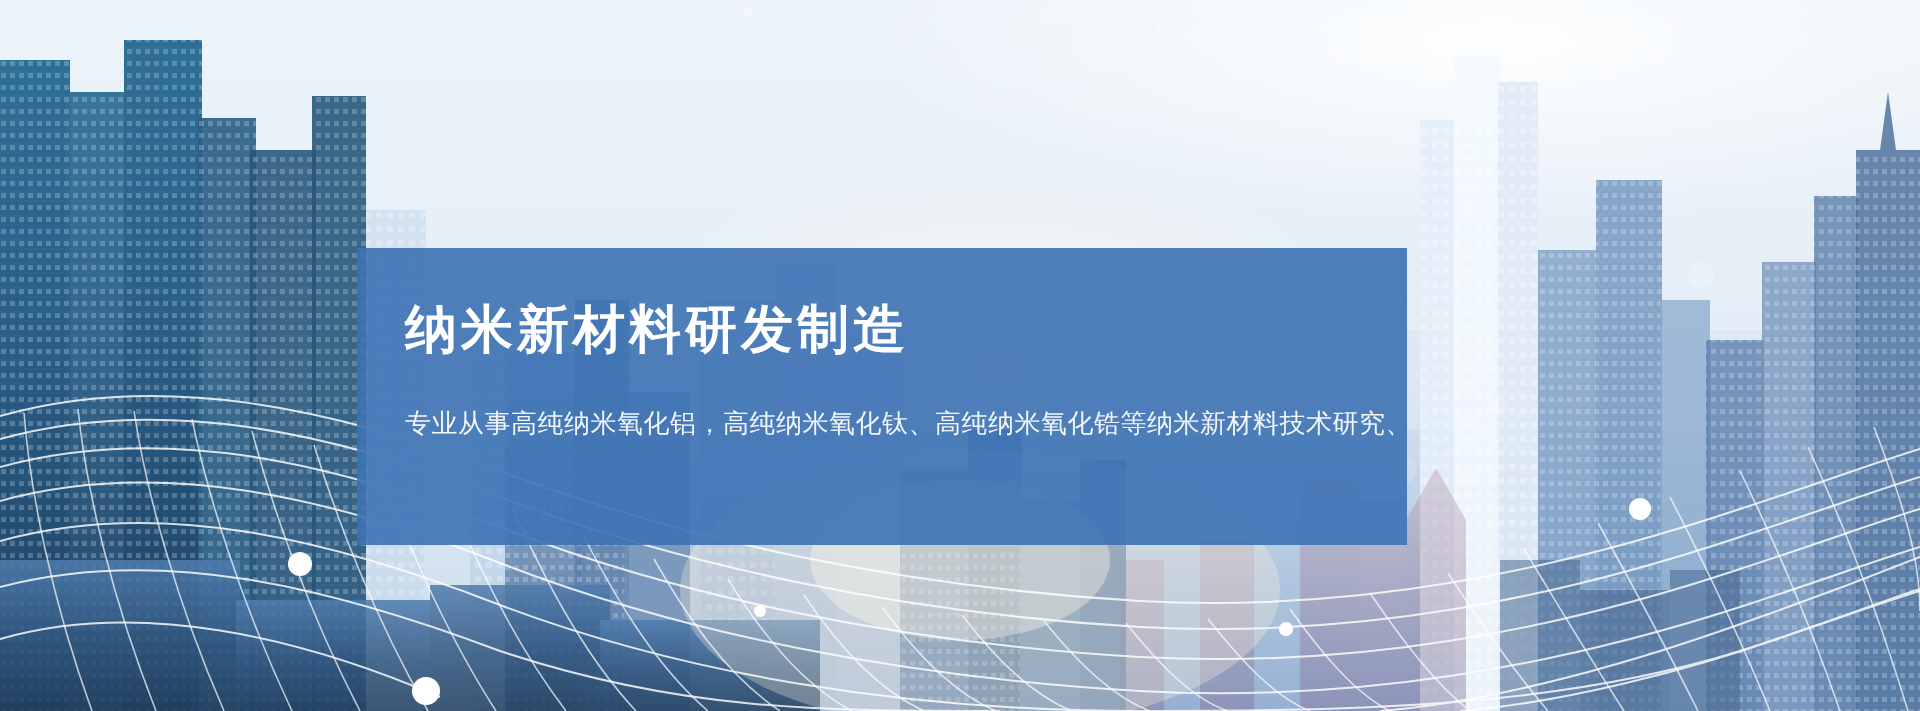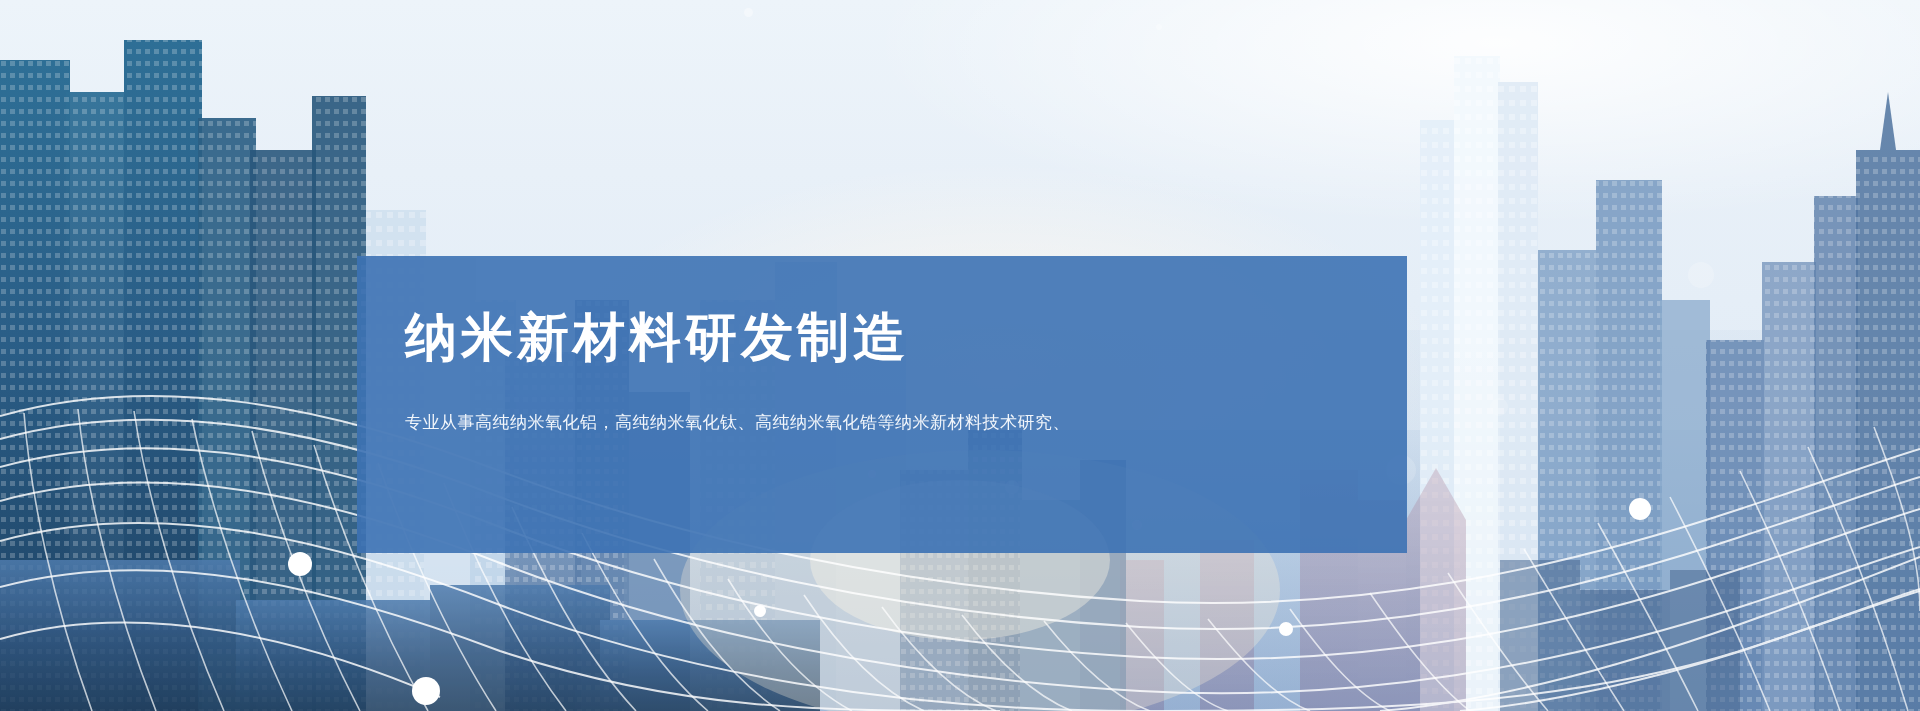--- a/index.html
+++ b/index.html
@@ -35,37 +35,37 @@
   .mesh { position:absolute; left:0; bottom:0; width:1920px; height:400px; }
   .mesh svg { display:block; width:1920px; height:400px; }
 
   
   .bokeh { position:absolute; left:0; top:0; width:1920px; height:711px; pointer-events:none; }
   .dot { position:absolute; border-radius:50%; background:rgba(255,255,255,.72); }
 
   
   #hero-panel {
     position:absolute;
-    left:357px; top:256px;
+    left:357px; top:248px;
     width:1050px; height:297px;
     background:rgba(61,114,180,.90);
     padding:52px 48px 0 48px;
   }
   #hero-title {
     color:#ffffff;
     font-size:52px;
     font-weight:bold;
     letter-spacing:4px;
     line-height:1.15;
     white-space:nowrap;
   }
   #hero-subtitle {
     margin-top:38px;
     color:#f2f6fb;
-    font-size:17px;
+    font-size:26px;
     line-height:1.95;
     letter-spacing:.5px;
     max-width:960px;
   }
   #hero-subtitle .ln { display:block; white-space:nowrap; }
 </style>
 </head>
 <body>
 
 <div id="banner">

